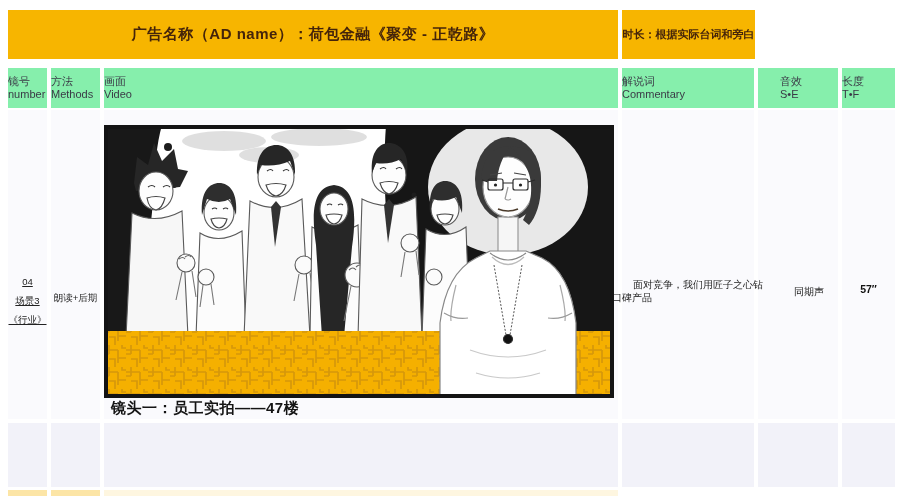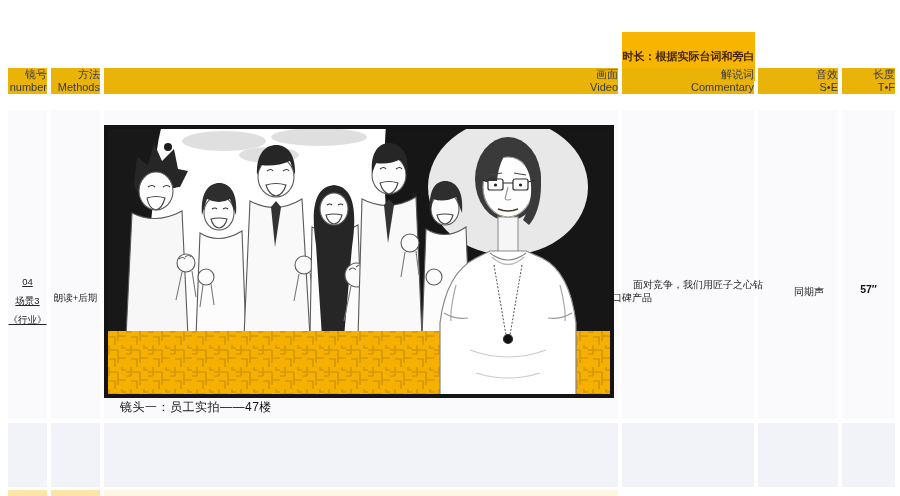--- a/index.html
+++ b/index.html
@@ -15,27 +15,27 @@
   }
   
   .ybox{
     position:absolute;top:10px;height:49px;
     background:#F7B500;
     color:#45240a;
     display:flex;align-items:center;justify-content:center;
     font-weight:bold;
   }
   .ybox.main{left:8px;width:610px;font-size:15px;letter-spacing:.5px;}
-  .ybox.small{font-size:11px;margin-top:22px;}
+  .ybox.small{font-size:11px;}
   .ybox.dur{left:622px;width:133px;}
   .ybox.scene{left:760px;width:135px;}
   
   .cell{position:absolute;box-sizing:border-box;}
-  .hrow .cell{top:68px;height:26px;background:#eab308;
-    display:flex;flex-direction:column;align-items:flex-end;justify-content:center;
+  .hrow .cell{top:68px;height:40px;background:#86efac;
+    display:flex;flex-direction:column;align-items:flex-start;justify-content:center;
     font-size:11px;color:#3a3a46;line-height:13px;}
   .brow1 .cell{top:110px;height:309px;background:#fafafd;}
   .brow2 .cell{top:423px;height:64px;background:#f2f2f9;}
   .c1{left:8px;width:39px;}
   .c2{left:51px;width:49px;}
   .c3{left:104px;width:514px;}
   .c4{left:622px;width:132px;}
   .c5{left:758px;width:80px;padding-left:22px;}
   .c6{left:842px;width:53px;}
   
@@ -51,34 +51,35 @@
   .soundcell{display:flex;align-items:flex-start;justify-content:center;
     padding-top:175px;font-size:10px;color:#222;}
   .lengthcell{display:flex;align-items:flex-start;justify-content:center;
     padding-top:173px;font-size:10.5px;font-weight:bold;color:#111;}
   
   .frame{
     position:absolute;left:104px;top:125px;width:510px;height:273px;
   }
   .frame svg{display:block;width:510px;height:273px;}
   .caption{
-    position:absolute;left:120px;top:399px;
-    font-size:12px;font-weight:normal;color:#141414;letter-spacing:.5px;
+    position:absolute;left:111px;top:399px;
+    font-size:15px;font-weight:bold;color:#141414;letter-spacing:.5px;
   }
   
   .peek{position:absolute;top:490px;height:6px;background:#F7B500;}
   .peek.p1{left:8px;width:39px;opacity:.35;}
   .peek.p2{left:51px;width:49px;opacity:.35;}
   .peek.p3{left:104px;width:514px;opacity:.12;}
 </style>
 </head>
 <body>
 
 <div class="page">
 
+  <div class="ybox main">广告名称（AD name）：荷包金融《聚变 - 正乾路》</div>
   <div class="ybox small dur">时长：根据实际台词和旁白</div>
 
   <div class="hrow">
     <div class="cell c1">
       <span>镜号</span>
       <span>number</span>
     </div>
     <div class="cell c2">
       <span>方法</span>
       <span>Methods</span>

